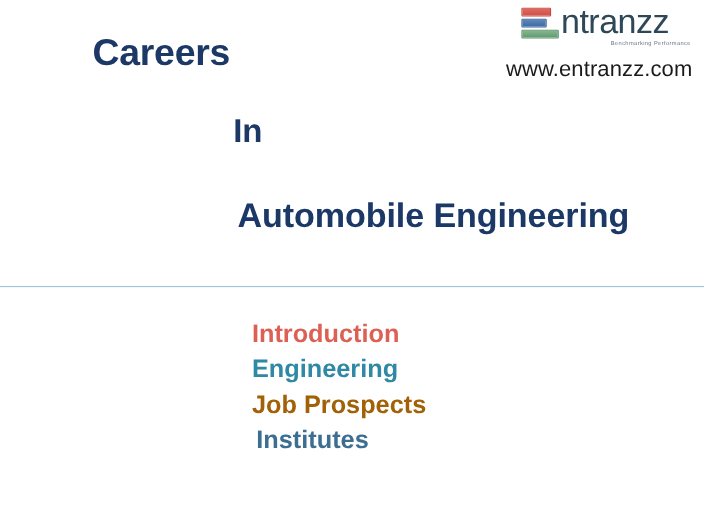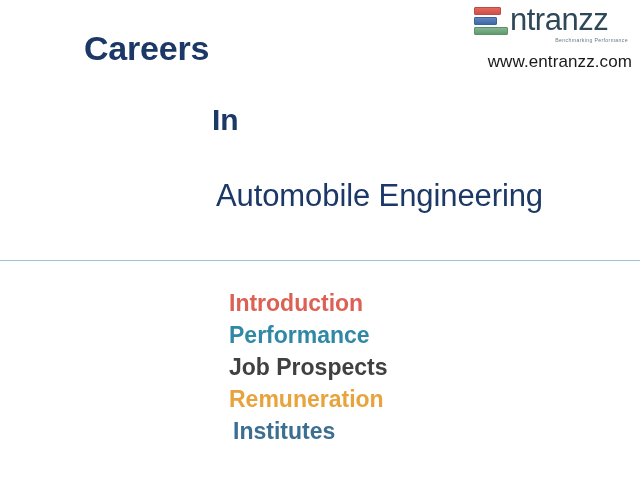--- a/index.html
+++ b/index.html
@@ -78,24 +78,24 @@
   .tagline {
     font-size: 5.2px;
     letter-spacing: 0.35px;
     color: #6a7a85;
     text-align: right;
     padding-right: 4px;
     margin-top: -3px;
   }
   .site-url {
     margin-top: 9px;
-    font-size: 17px;
+    font-size: 20px;
     color: #1a1a1a;
     letter-spacing: 0.1px;
-    text-align: right;
+    text-align: left;
   }
 
   
   .title-careers {
     position: absolute;
     left: 84px;
     top: 29px;
     font-size: 34px;
     font-weight: bold;
     color: #1b3866;
@@ -107,21 +107,21 @@
     top: 103px;
     font-size: 30px;
     font-weight: bold;
     color: #1b3866;
   }
   .title-subject {
     position: absolute;
     left: 216px;
     top: 178px;
     font-size: 31px;
-    font-weight: normal;
+    font-weight: bold;
     color: #1b3866;
     letter-spacing: -0.1px;
   }
 
   
   .divider {
     position: absolute;
     left: 0;
     top: 260px;
     width: 640px;
@@ -167,19 +167,18 @@
   </div>
 
   <div class="title-careers" style="color: rgb(27, 56, 102);">Careers</div>
   <div class="title-in" style="color: rgb(27, 56, 102);">In</div>
   <div class="title-subject" style="color: rgb(27, 56, 102);">Automobile Engineering</div>
 
   <div class="divider" style="border-top-color: rgb(159, 194, 219);"></div>
 
   <ul class="agenda">
     <li style="color: rgb(221, 96, 84);">Introduction</li>
-    <li style="color: rgb(47, 136, 164);">Performance</li>
-    <li style="color: #404040;">Job Prospects</li>
-    <li style="color: rgb(232, 163, 61);">Remuneration</li>
+    <li style="color: rgb(47, 136, 164);">Engineering</li>
+    <li style="color: #a16207;">Job Prospects</li>
     <li class="indent" style="color: rgb(60, 110, 145);">Institutes</li>
   </ul>
 
 </div>
 
 </body></html>

